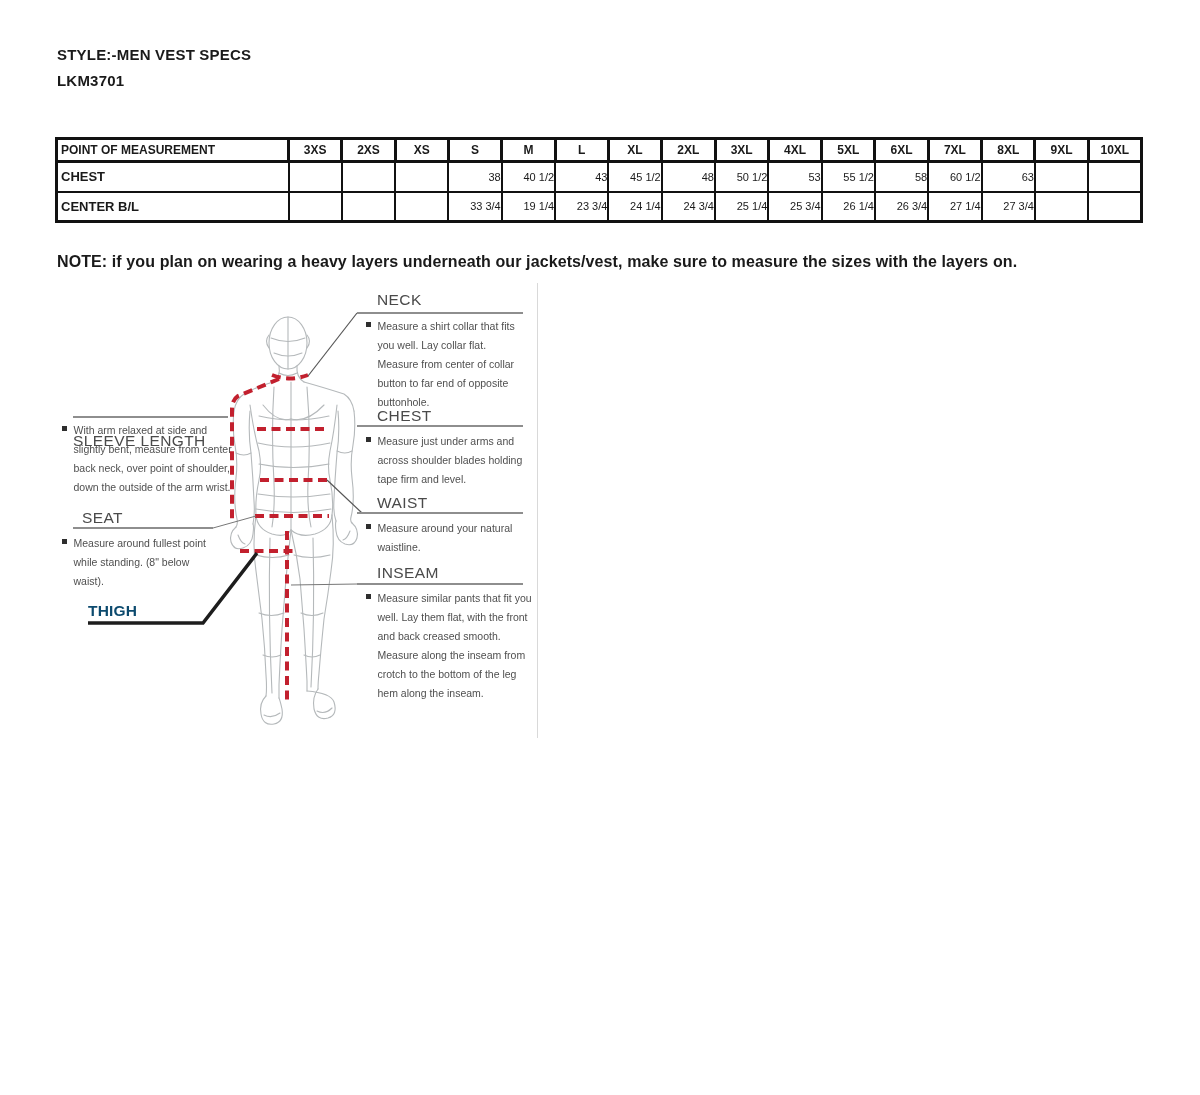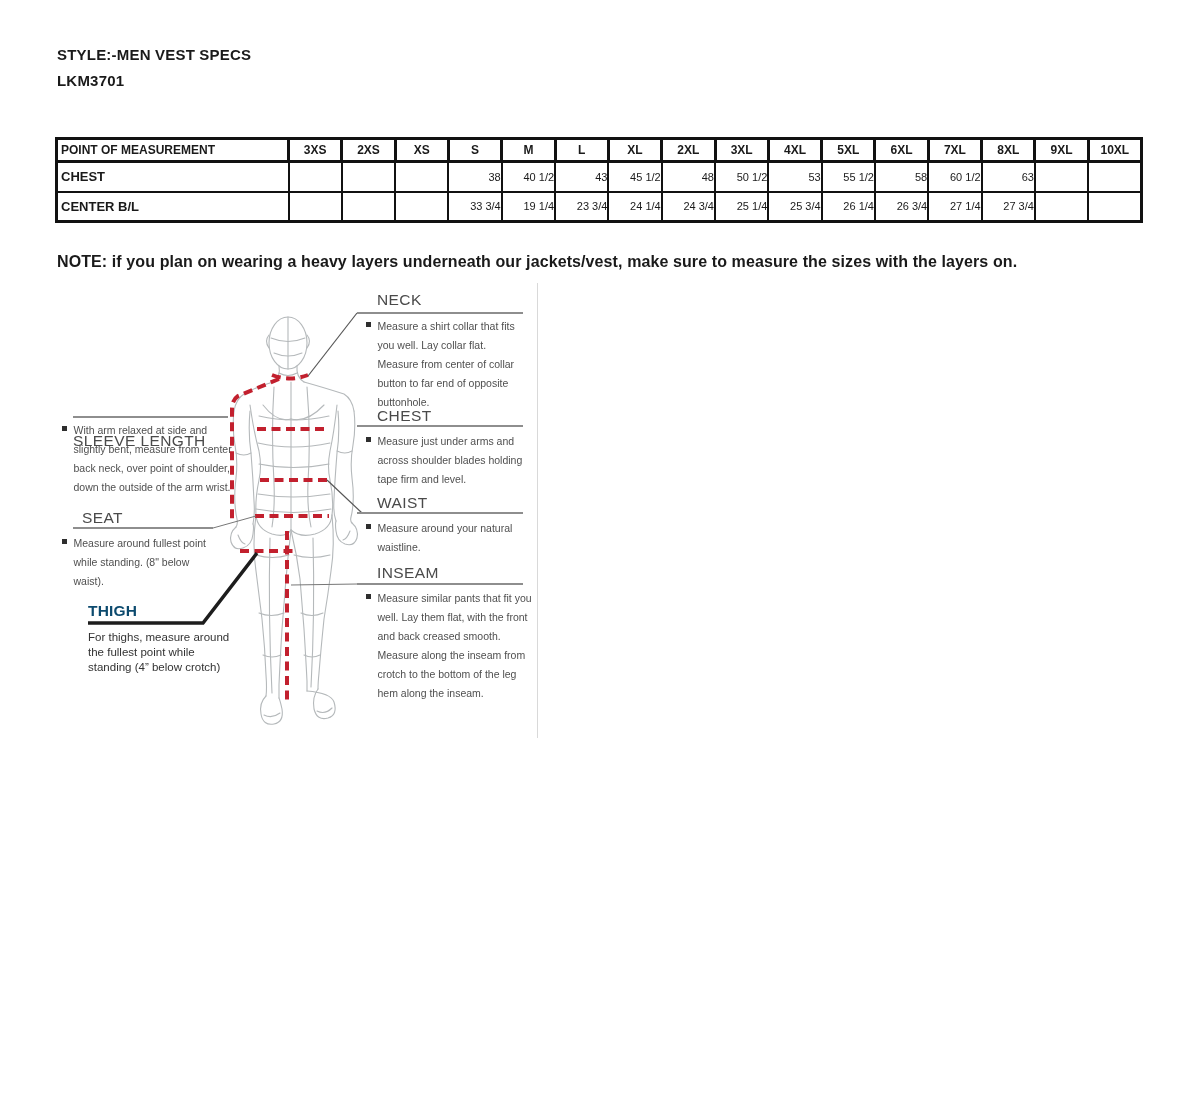--- a/index.html
+++ b/index.html
@@ -268,17 +268,16 @@
       <span>With arm relaxed at side and slightly bent, measure from center back neck, over point of shoulder, down the outside of the arm wrist.</span>
     </div>
 
     <div class="sec-label" style="left:13px; top:226px;margin-left:9px;">SEAT</div>
     <div class="sec-desc" style="left:2px;  top:251px; width:150px;">
       <span class="bullet"></span>
       <span>Measure around fullest point while standing. (8" below waist).</span>
     </div>
 
     <div class="sec-label dark" style="left:28px; top:319px;">THIGH</div>
-    <div class="sec-desc no-bullet" style="left:28px; top:347px; width:152px;">For thighs, measure around the fullest point while standing (4” below crotch)</div>
 
     <div class="edge-line"></div>
   </div>
 </div>
 
 </body></html>

